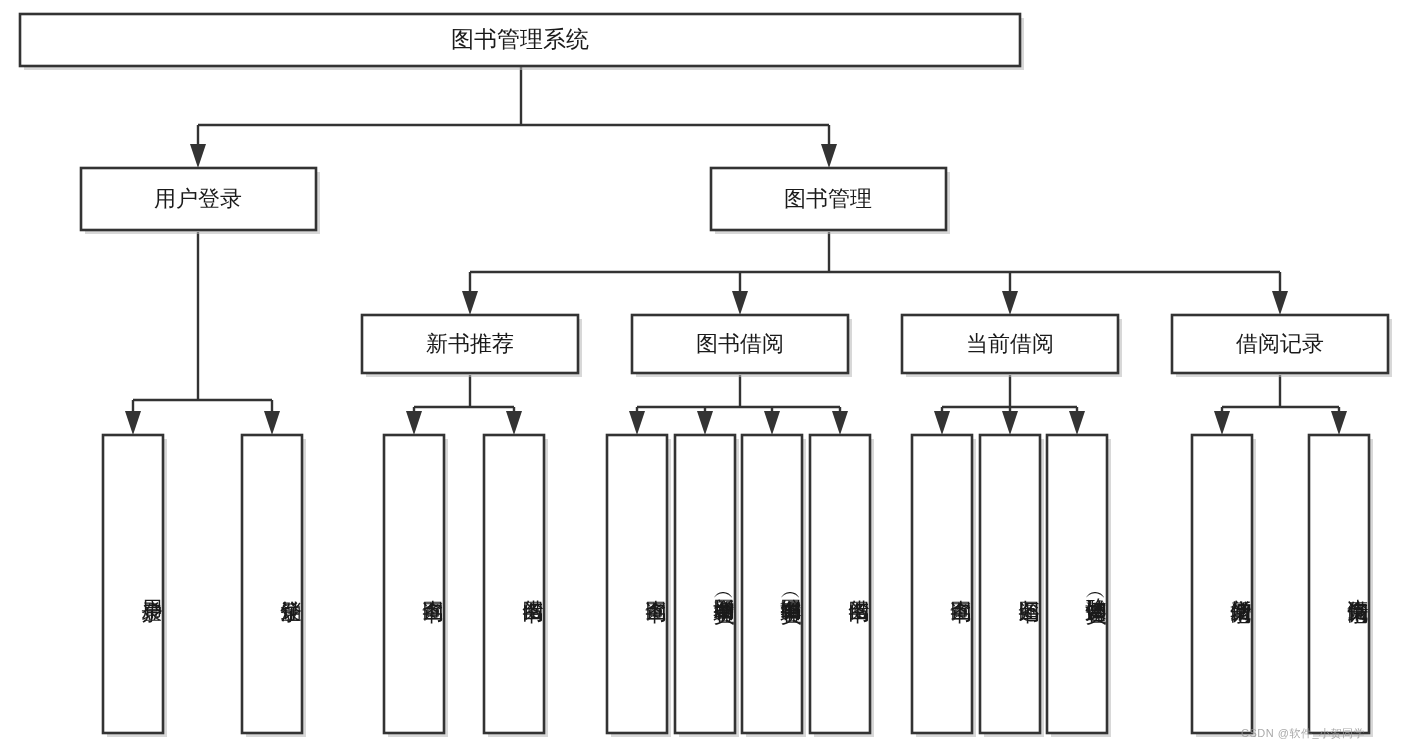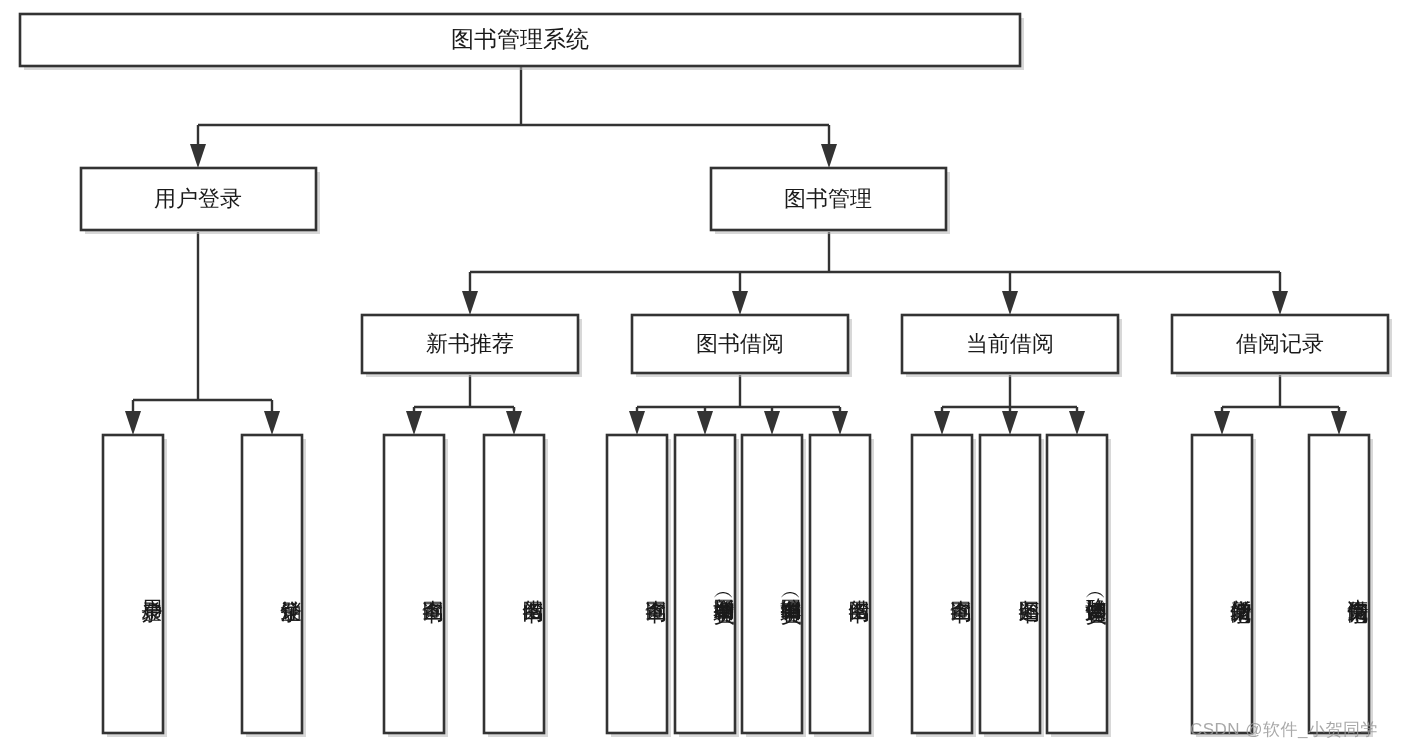--- a/index.html
+++ b/index.html
@@ -67,24 +67,24 @@
     letter-spacing: 1px;
     display: flex;
     align-items: flex-start;
     justify-content: center;
     white-space: nowrap;
     pointer-events: none;
     user-select: none;
   }
   .watermark {
     position: absolute;
-    right: 12px;
+    right: 25px;
     bottom: 6px;
     font-family: "Liberation Sans", "DejaVu Sans", sans-serif;
-    font-size: 17px;
+    font-size: 11px;
     color: #9a9a9a;
     opacity: 0.85;
     letter-spacing: 0.5px;
     white-space: nowrap;
   }
 </style>
 </head>
 <body>
 
 <div id="diagram-root">

